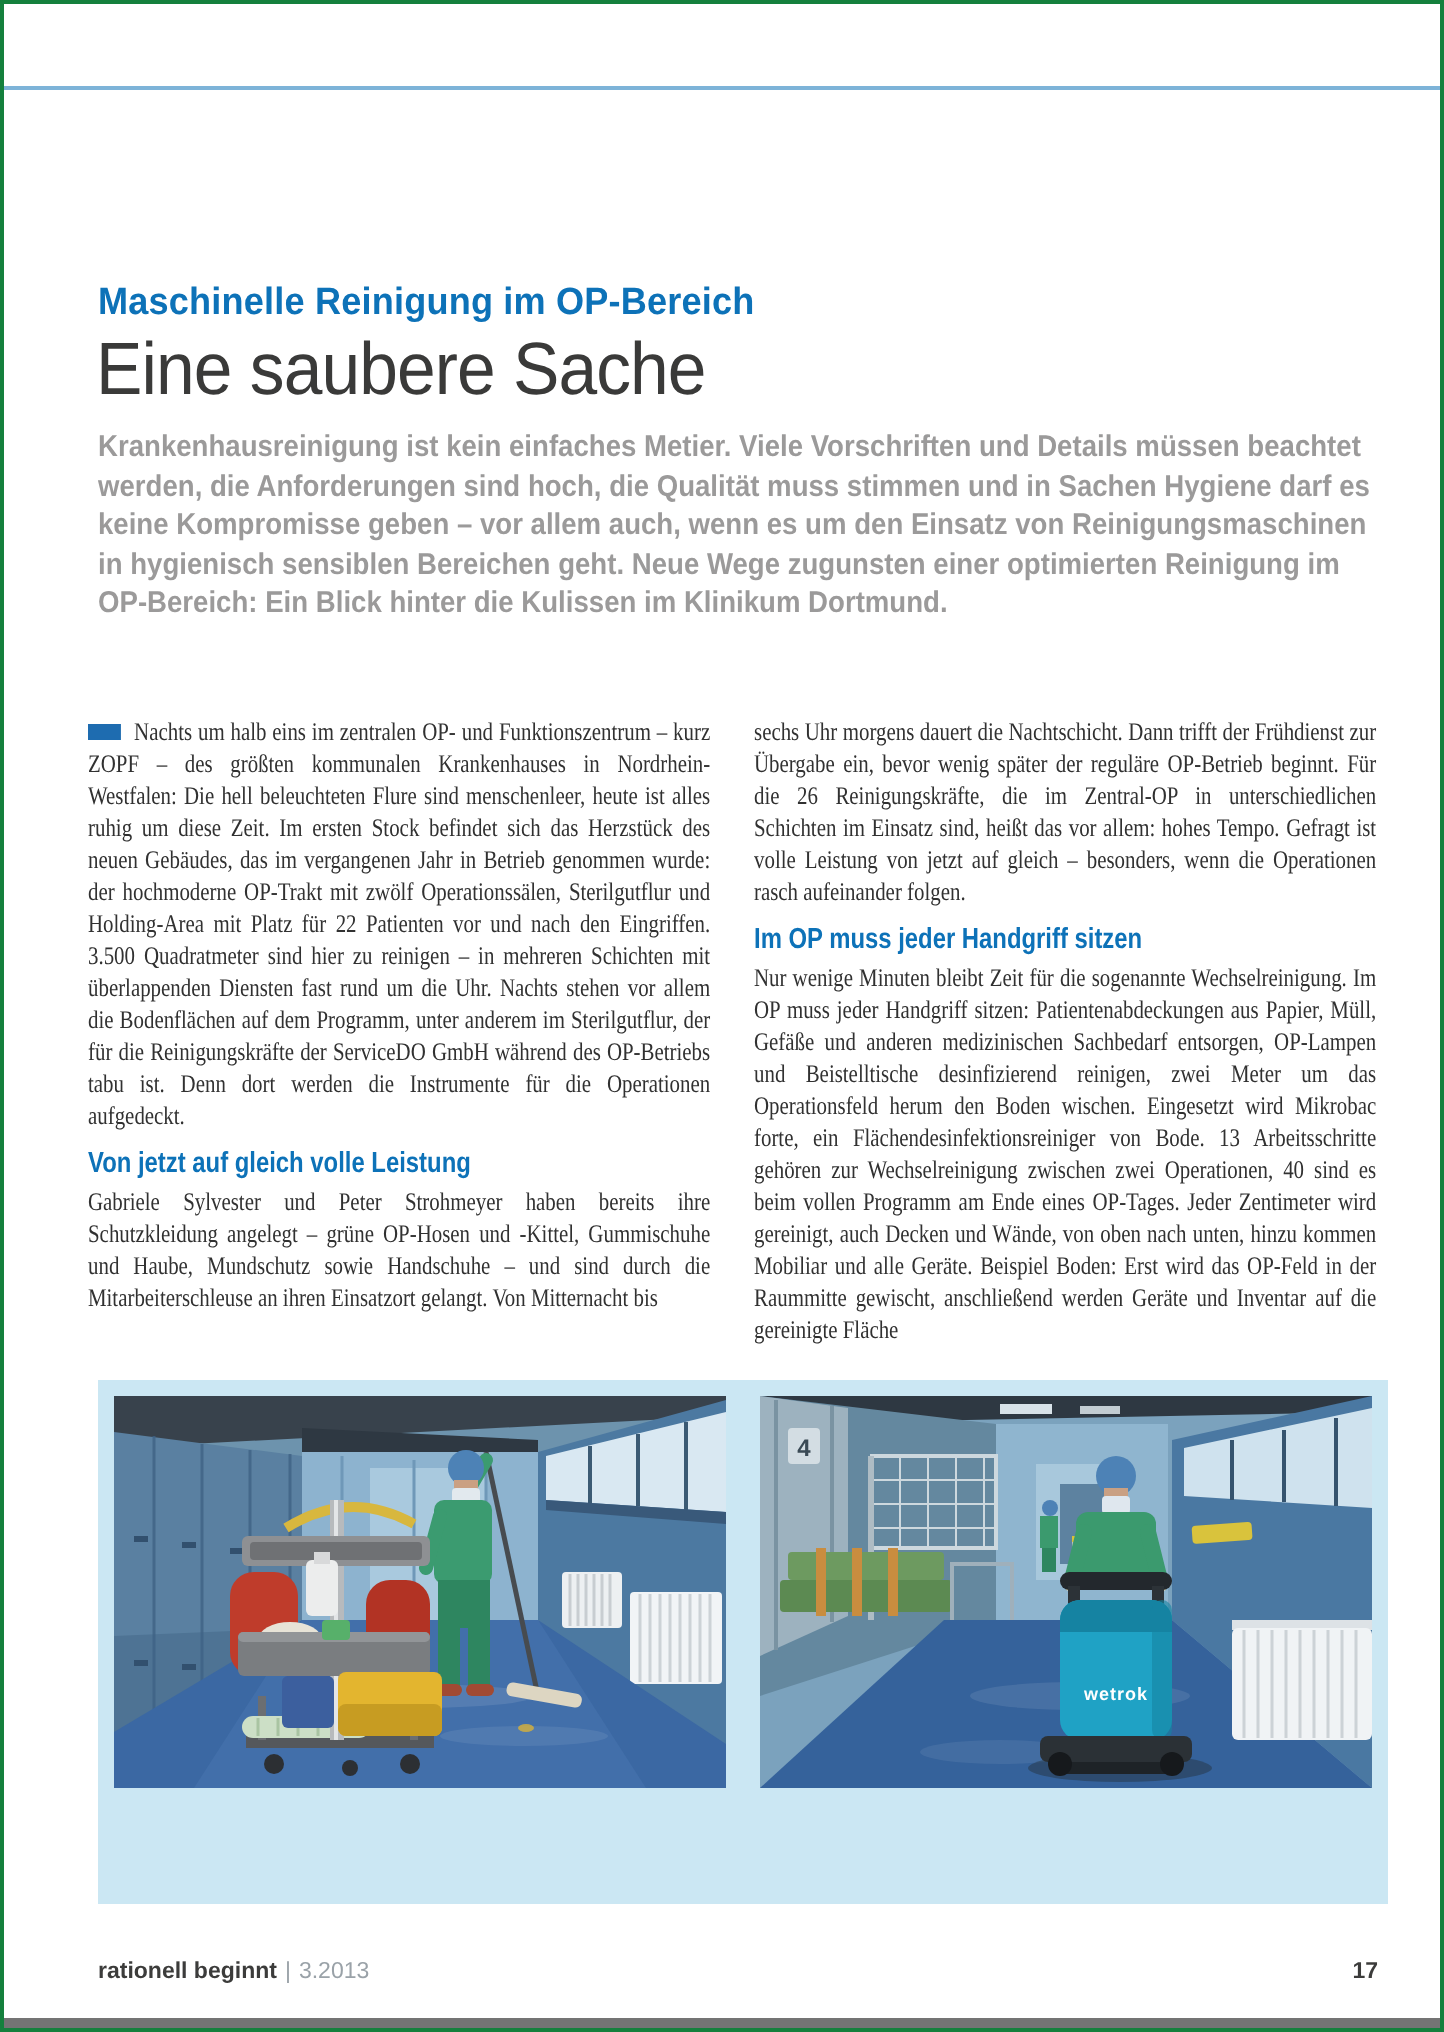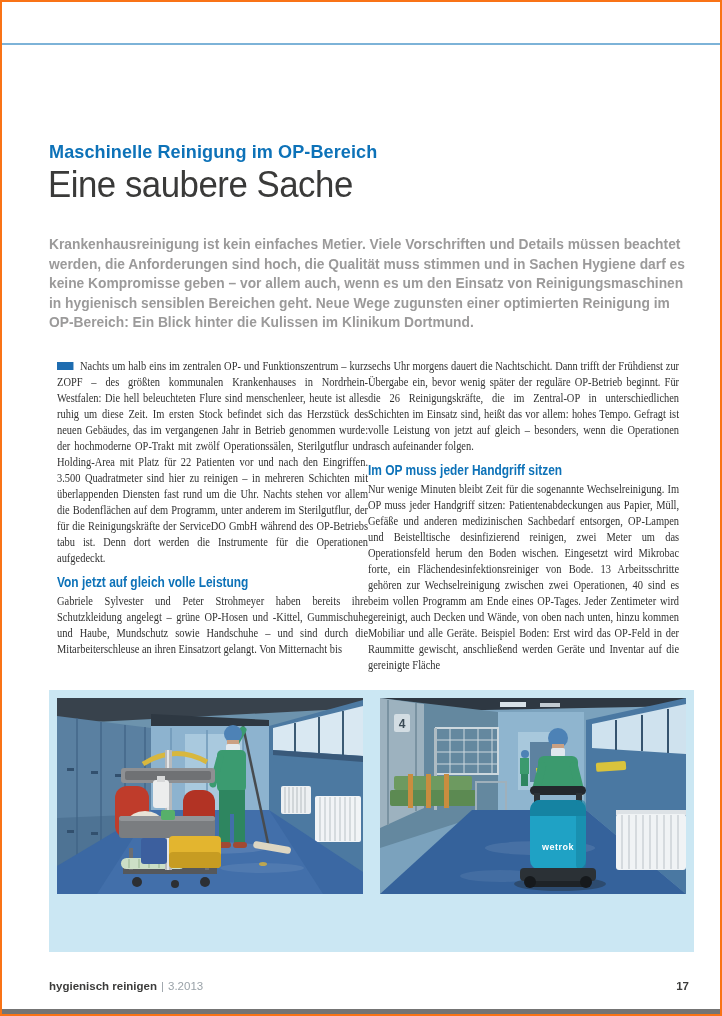--- a/index.html
+++ b/index.html
@@ -1,39 +1,39 @@
 <!DOCTYPE html>
 <html lang="de"><head>
 <meta charset="utf-8">
 <title>Eine saubere Sache</title>
 <style>
   html,body{margin:0;padding:0;background:#e9e9e9;}
   .page{
     position:relative;width:722px;height:1016px;background:#ffffff;
-    box-sizing:border-box;border:2px solid #f97316;overflow:hidden;
+    box-sizing:border-box;border:2px solid #15803d;overflow:hidden;
     font-family:"Liberation Sans",sans-serif;color:#333;
   }
   .bottom-band{position:absolute;left:0;right:0;bottom:0;height:5px;background:#747474;}
   .top-rule{position:absolute;top:41px;left:0;right:0;height:2px;background:#7db3d8;}
 
   .kicker{
     position:absolute;left:47px;top:139px;font-size:19px;font-weight:700;color:#0d72b8;
     transform:scaleX(.95);transform-origin:left top;white-space:nowrap;letter-spacing:.1px;
   }
   .title{
     position:absolute;left:46px;top:162px;font-size:37px;font-weight:400;color:#3a3a39;
     transform:scaleX(.94);transform-origin:left top;white-space:nowrap;letter-spacing:-.5px;
   }
-  .intro-wrap{position:absolute;left:47px;top:232px;width:644px;}
+  .intro-wrap{position:absolute;left:47px;top:212px;width:644px;}
   .intro{
     width:700px;transform:scaleX(.92);transform-origin:left top;
     font-size:15px;line-height:19.5px;font-weight:700;color:#9b9a9a;
   }
 
-  .columns{position:absolute;left:55px;top:356px;width:644px;display:flex;}
+  .columns{position:absolute;left:42px;top:356px;width:644px;display:flex;gap:22px;}
   .col{width:311px;}
   .col-inner{
     width:378px;transform:scaleX(.823);transform-origin:left top;
     font-family:"Liberation Serif",serif;font-size:12.7px;line-height:16px;
     color:#313131;text-align:justify;hyphens:auto;
   }
   .col-inner p{margin:0;}
   .subheading{
     font-family:"Liberation Sans",sans-serif;font-size:14.5px;font-weight:700;
     color:#0d72b8;margin:8px 0 3px 0;text-align:left;
@@ -268,19 +268,19 @@
         </g>
       </svg>
     </div>
 
     <div class="captions">
     </div>
   </div>
 
   <div class="footer">
     <div>
-      <span class="mag">hygienisch reinigen</span><span class="sep">|</span><span class="issue">3.2013</span>
+      <span class="mag">rationell beginnt</span><span class="sep">|</span><span class="issue">3.2013</span>
     </div>
     <div class="pageno">17</div>
   </div>
 
   <div class="bottom-band"></div>
 </div>
 
 </body></html>

